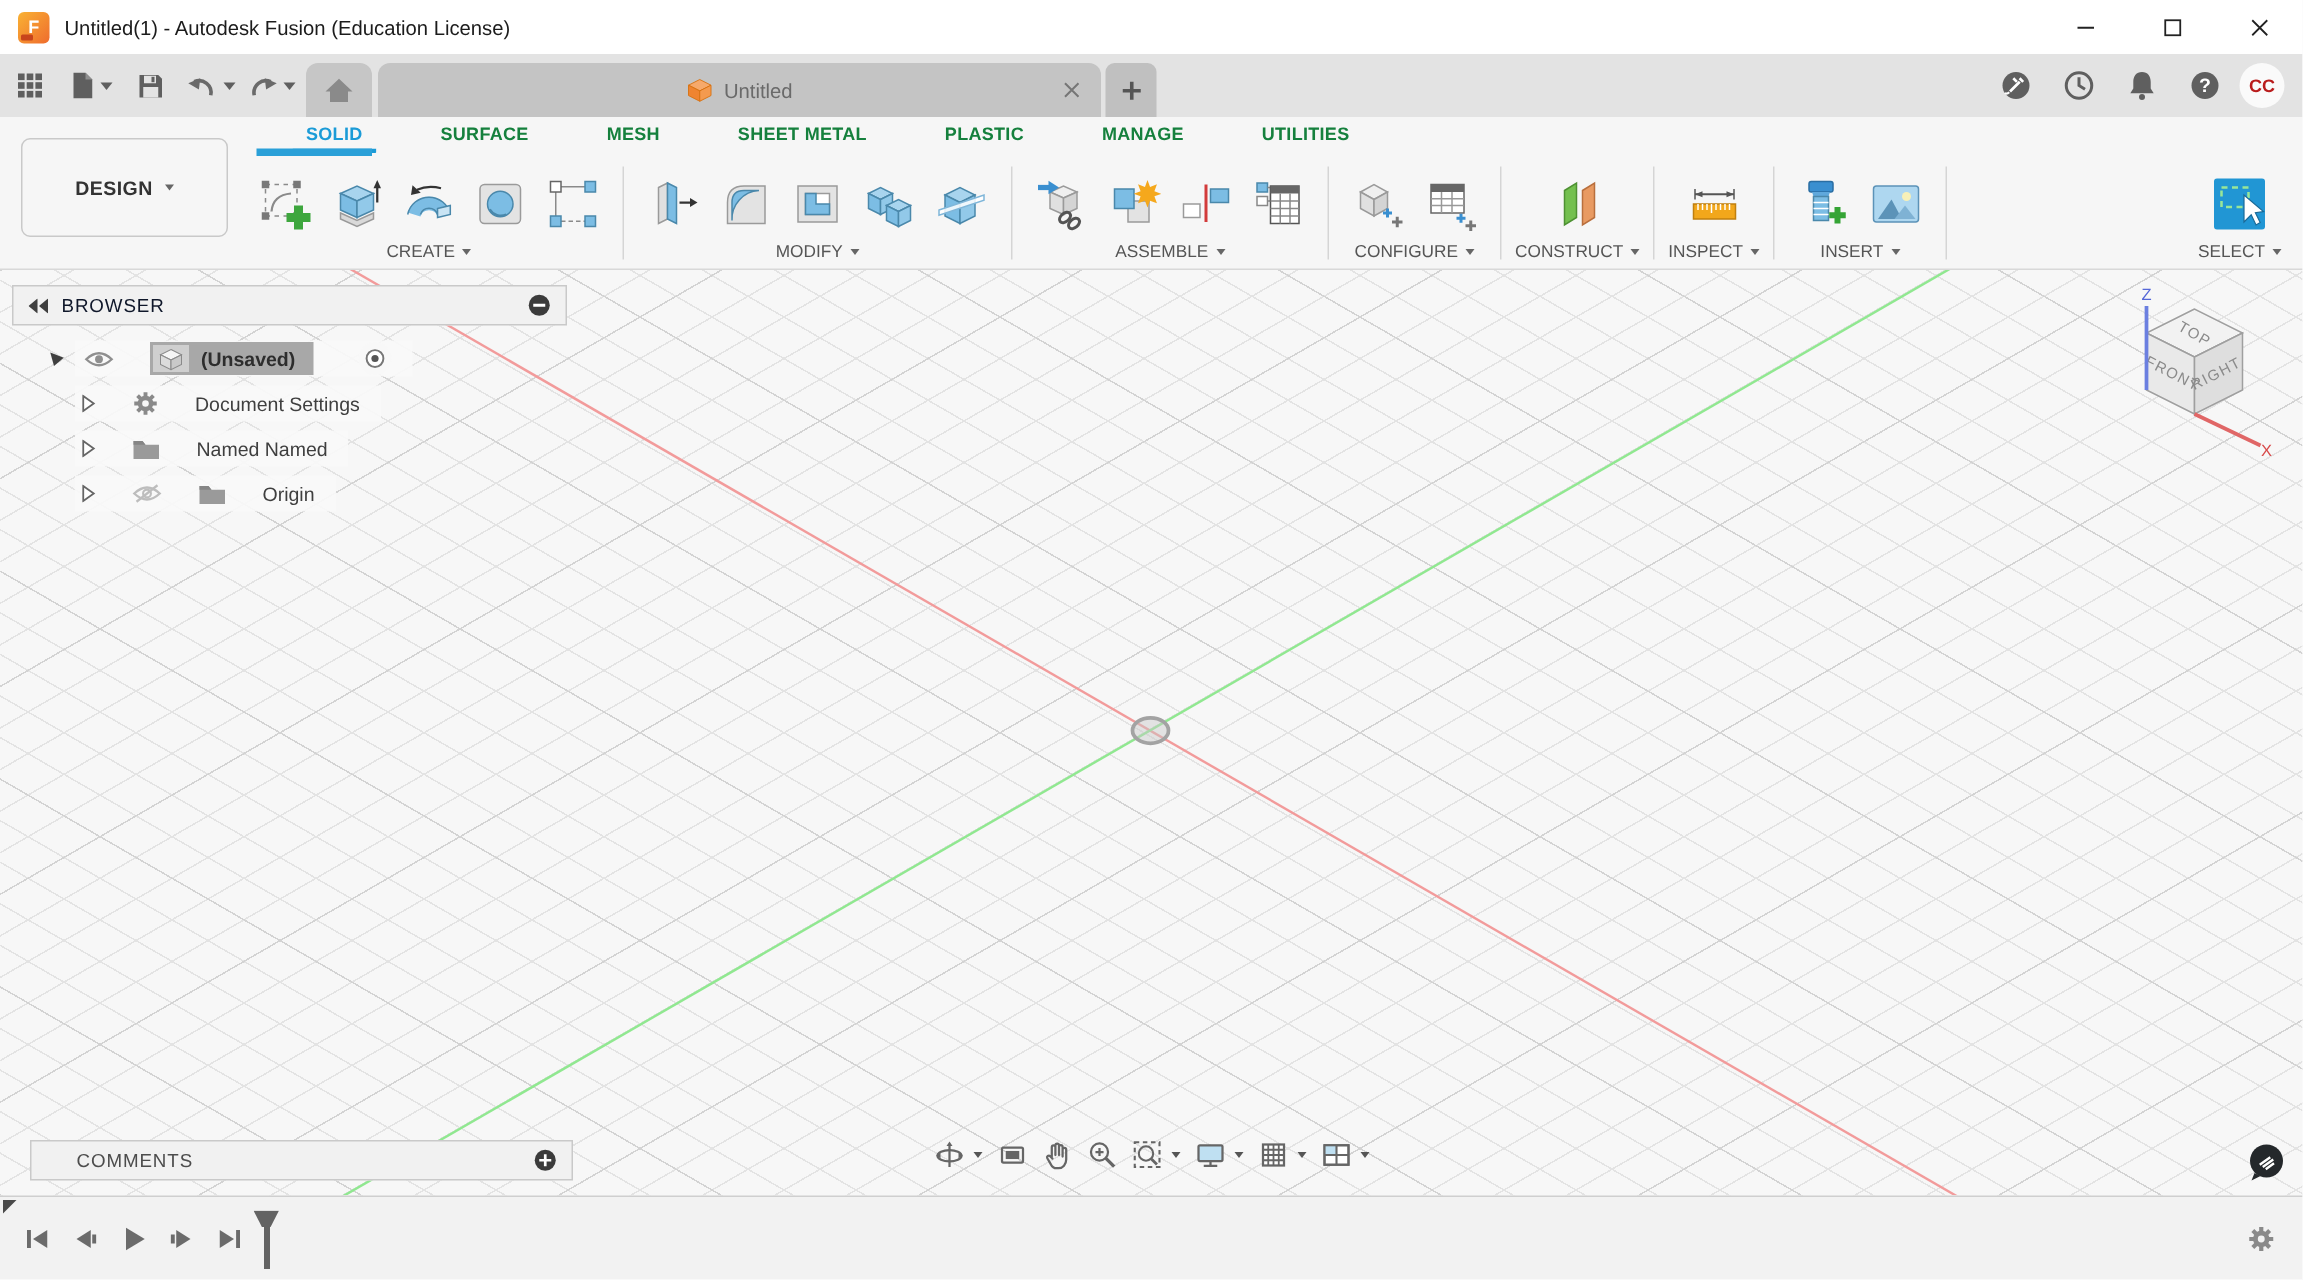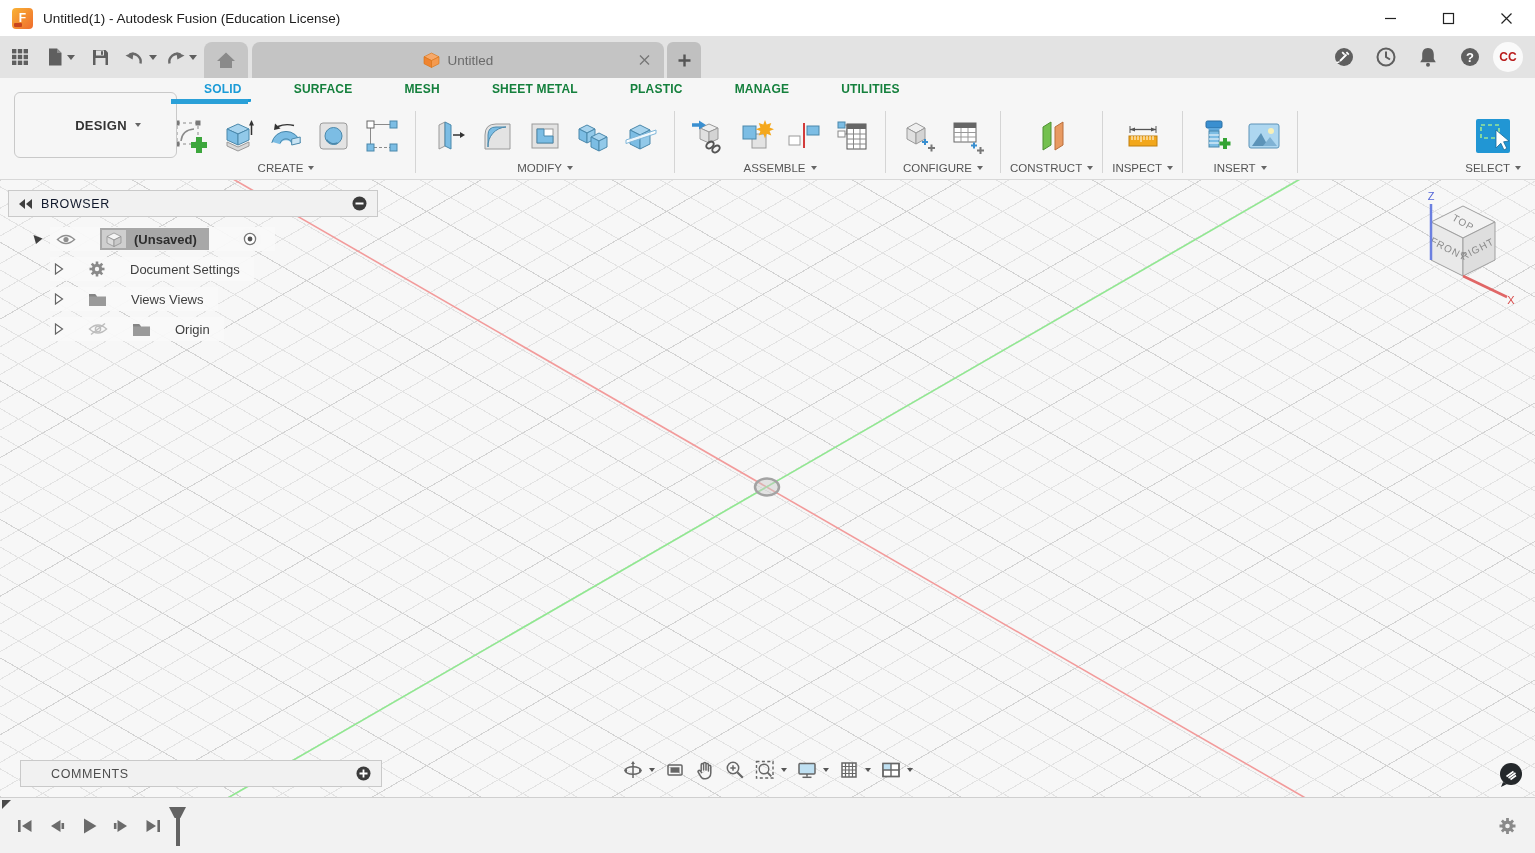--- a/index.html
+++ b/index.html
@@ -14,34 +14,34 @@
   .title-text{margin-left:10px;font-size:13.5px;color:#1c1c1c;}
   .win-controls{margin-left:auto;display:flex;height:36px;}
   .win-btn{width:58px;height:36px;display:flex;align-items:center;justify-content:center;}
 
   
   .appbar{position:absolute;top:36px;left:0;right:0;height:42px;background:#e3e3e3;display:flex;align-items:stretch;}
   .qbtn{width:40px;display:flex;align-items:center;justify-content:center;}
   .mini-caret{width:0;height:0;border-left:4px solid transparent;border-right:4px solid transparent;border-top:5px solid #5f5f5f;margin-left:3px;}
   .home-btn{width:44px;margin-top:6px;background:#c6c6c6;border-radius:8px 8px 0 0;display:flex;align-items:center;justify-content:center;margin-left:4px;}
   .tabstrip{display:flex;margin-left:4px;}
-  .doc-tab{width:412px;margin-top:6px;border-radius:8px 8px 0 0;background:#c4c4c4;display:flex;align-items:center;justify-content:center;position:relative;color:#6a6a6a;font-size:13.5px;gap:8px;}
+  .doc-tab{width:482px;margin-top:6px;border-radius:8px 8px 0 0;background:#c4c4c4;display:flex;align-items:center;justify-content:center;position:relative;color:#6a6a6a;font-size:13.5px;gap:8px;}
   .doc-tab.active{background:#f8f8f8;color:#4d4d4d;}
   .tab-close{position:absolute;right:14px;top:50%;transform:translateY(-50%);display:flex;}
   .newtab-btn{width:34px;margin-top:6px;margin-left:3px;border-radius:6px 6px 0 0;background:#c0c0c0;display:flex;align-items:center;justify-content:center;}
   .appbar-right{margin-left:auto;display:flex;align-items:center;gap:4px;padding-right:12px;}
   .rbtn{width:38px;height:42px;display:flex;align-items:center;justify-content:center;}
   .avatar{width:30px;height:30px;border-radius:50%;background:#fafafa;display:flex;align-items:center;justify-content:center;font-size:12px;font-weight:bold;color:#b91c1c;text-align:center;}
 
   
   .ribbon{position:absolute;top:78px;left:0;right:0;height:102px;background:#f6f6f6;border-bottom:1px solid #d8d8d8;box-sizing:border-box;}
   .ribbon-tabs{display:flex;height:26px;margin-left:178px;align-items:center;}
   .rtab{margin:0 17px;padding:2px 9px 3px 9px;font-size:12px;color:#15803d;font-weight:700;letter-spacing:.2px;border-bottom:3px solid transparent;}
   .rtab.active{color:#1b9bd7;border-bottom:3px solid #1b9bd7;border-radius:0 0 1px 1px;}
-  .design-btn{position:absolute;left:14px;top:14px;width:136px;height:64px;border:1px solid #c9c9c9;border-radius:6px;background:#f6f6f6;display:flex;align-items:center;justify-content:center;font-weight:700;font-size:13px;color:#333;letter-spacing:.3px;padding-left:25px;}
+  .design-btn{position:absolute;left:14px;top:14px;width:136px;height:64px;border:1px solid #c9c9c9;border-radius:6px;background:#f6f6f6;display:flex;align-items:center;justify-content:center;font-weight:700;font-size:13px;color:#333;letter-spacing:.3px;}
   .design-btn .caret{margin-left:8px;}
   .hl-bar{position:absolute;left:171px;top:21px;width:77px;height:5px;background:#2aa0d8;}
   .toolbar{display:flex;height:76px;padding-left:166px;align-items:center;}
   .tgroup{display:flex;flex-direction:column;align-items:center;}
   .ticons{display:flex;align-items:center;height:52px;}
   .tbtn{width:48px;height:50px;display:flex;align-items:center;justify-content:center;}
   .grp-label{font-size:11.5px;color:#555;display:flex;align-items:center;margin-top:0px;}
   .caret{width:0;height:0;border-left:3.5px solid transparent;border-right:3.5px solid transparent;border-top:4.5px solid #666;display:inline-block;margin-left:5px;}
   .vsep{width:1px;height:62px;background:#d5d5d5;margin:0 9px;align-self:center;}
   .select-group{margin-left:auto;margin-right:14px;}
@@ -591,21 +591,21 @@
 
       <div class="tree-row indent2">
         <span class="row-strip">
           <svg width="10" height="12" viewBox="0 0 10 12">
             <polygon points="1.5,1 8.5,6 1.5,11" fill="#fff" stroke="#666" stroke-width="1.2"></polygon>
           </svg>
           <svg width="19" height="16" viewBox="0 0 19 16">
             <path d="M1 3 h6 l2 2.5 h9 v9.5 h-17 z" fill="#9a9a9a"></path>
             <path d="M1 3 h6 l2 2.5 h-8 z" fill="#858585"></path>
           </svg>
-          <span>Views Views</span>
+          <span>Named Named</span>
         </span>
       </div>
 
       <div class="tree-row indent2">
         <span class="row-strip">
           <svg width="10" height="12" viewBox="0 0 10 12">
             <polygon points="1.5,1 8.5,6 1.5,11" fill="#fff" stroke="#666" stroke-width="1.2"></polygon>
           </svg>
           <svg width="20" height="14" viewBox="0 0 20 14">
             <path d="M1.5 7 Q10 -1 18.5 7 Q10 15 1.5 7 Z" fill="none" stroke="#bdbdbd" stroke-width="1.5"></path>

